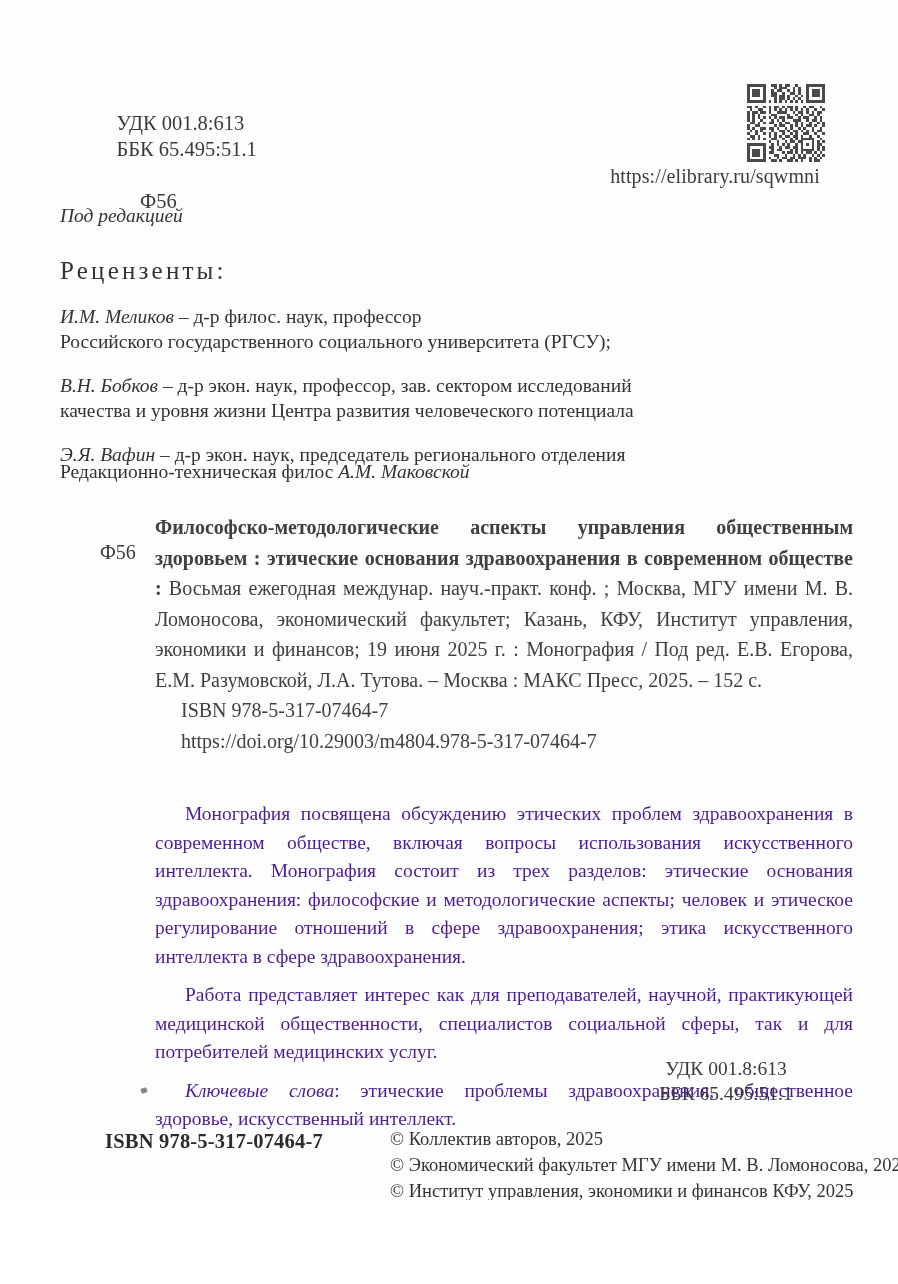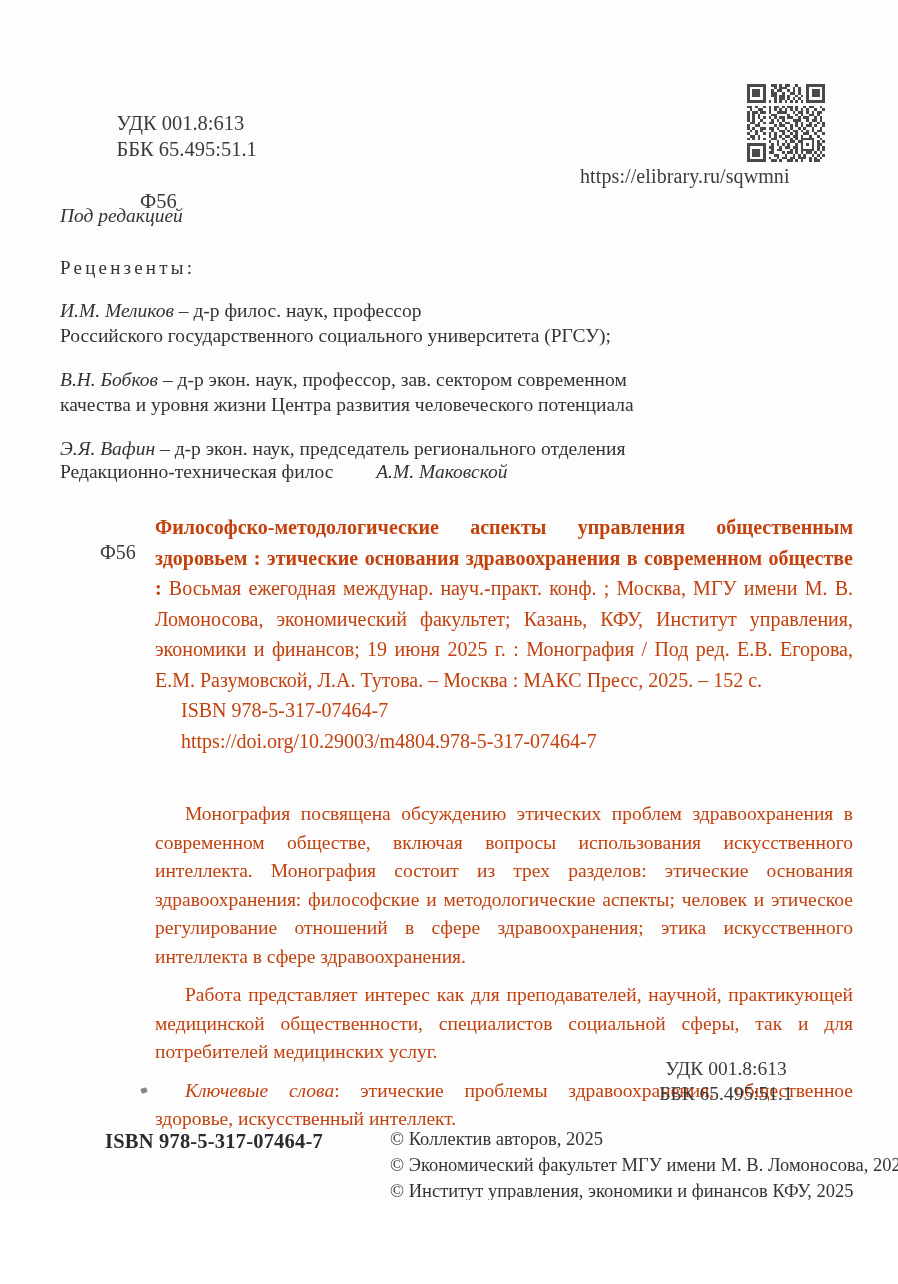--- a/index.html
+++ b/index.html
@@ -39,21 +39,21 @@
     top: 84px;
     width: 82px;
     height: 78px;
   }
   .qr-wrap svg { display: block; width: 82px; height: 78px; }
   .elibrary-url {
     position: absolute;
     left: 580px;
     top: 165px;
     width: 270px;
-    text-align: left;
+    text-align: center;
     font-size: 20px;
     color: #3d3d3d;
     letter-spacing: 0.1px;
   }
 
   
   .center-block {
     position: absolute;
     left: 60px;
     width: 778px;
@@ -63,79 +63,79 @@
   .under-ed { top: 203px; }
   .under-ed .ital {
     font-style: italic;
     font-size: 19.5px;
     line-height: 25px;
     display: block;
   }
 
   .reviewers { top: 257px; }
   .rev-head {
-    font-size: 19px;
+    font-size: 25px;
     letter-spacing: 3.2px;
     display: block;
     margin-bottom: 15px;
   }
   .rev-entry {
     font-size: 19.5px;
     line-height: 24.5px;
     display: block;
     margin-top: 20px;
   }
   .rev-entry .nm { font-style: italic; }
   .rev-entry .ln { display: block; }
 
   .tech-work {
     top: 461px;
     font-size: 19.5px;
   }
-  .tech-work .nm { font-style: italic; margin-left: 38px; }
+  .tech-work .nm { font-style: italic; }
 
   
   .record-label {
     position: absolute;
     left: 100px;
     top: 541px;
     font-size: 20px;
     color: #3a3a3a;
   }
   .record {
     position: absolute;
     left: 155px;
     top: 512px;
     width: 698px;
     font-size: 20px;
     line-height: 30.5px;
     text-align: justify;
     text-justify: inter-word;
-    color: #c2410c;
+    color: #404040;
   }
   .record b { font-weight: bold; }
   .record .firstline { text-indent: 34px; }
   .record .isbn-line,
   .record .doi-line {
     display: block;
     text-align: left;
     text-indent: 26px;
   }
 
   
   .annotation {
     position: absolute;
     left: 155px;
     top: 800px;
     width: 698px;
     font-size: 19.5px;
     line-height: 28.5px;
     text-align: justify;
     text-justify: inter-word;
-    color: #c2410c;
+    color: #4c1d95;
   }
   .annotation p {
     margin: 0 0 0 0;
     text-indent: 30px;
   }
   .annotation p + p { margin-top: 10px; }
   .annotation .kw { font-style: italic; }
 
   
   .codes-bottom {
@@ -443,21 +443,21 @@
 
   <div class="center-block reviewers">
     <span class="rev-head">Рецензенты:</span>
 
     <span class="rev-entry">
       <span class="nm">И.М. Меликов</span><span> – д-р филос. наук, профессор</span>
       <span class="ln">Российского государственного социального университета (РГСУ);</span>
     </span>
 
     <span class="rev-entry">
-      <span class="nm">В.Н. Бобков</span><span> – д-р экон. наук, профессор, зав. сектором современном</span>
+      <span class="nm">В.Н. Бобков</span><span> – д-р экон. наук, профессор, зав. сектором исследований</span>
       <span class="ln">качества и уровня жизни Центра развития человеческого потенциала</span>
     </span>
 
     <span class="rev-entry">
       <span class="nm">Э.Я. Вафин</span><span> – д-р экон. наук, председатель регионального отделения</span>
     </span>
   </div>
 
   <div class="center-block tech-work">
     <span>Редакционно-техническая филос </span><span class="nm">А.М. Маковской</span>

